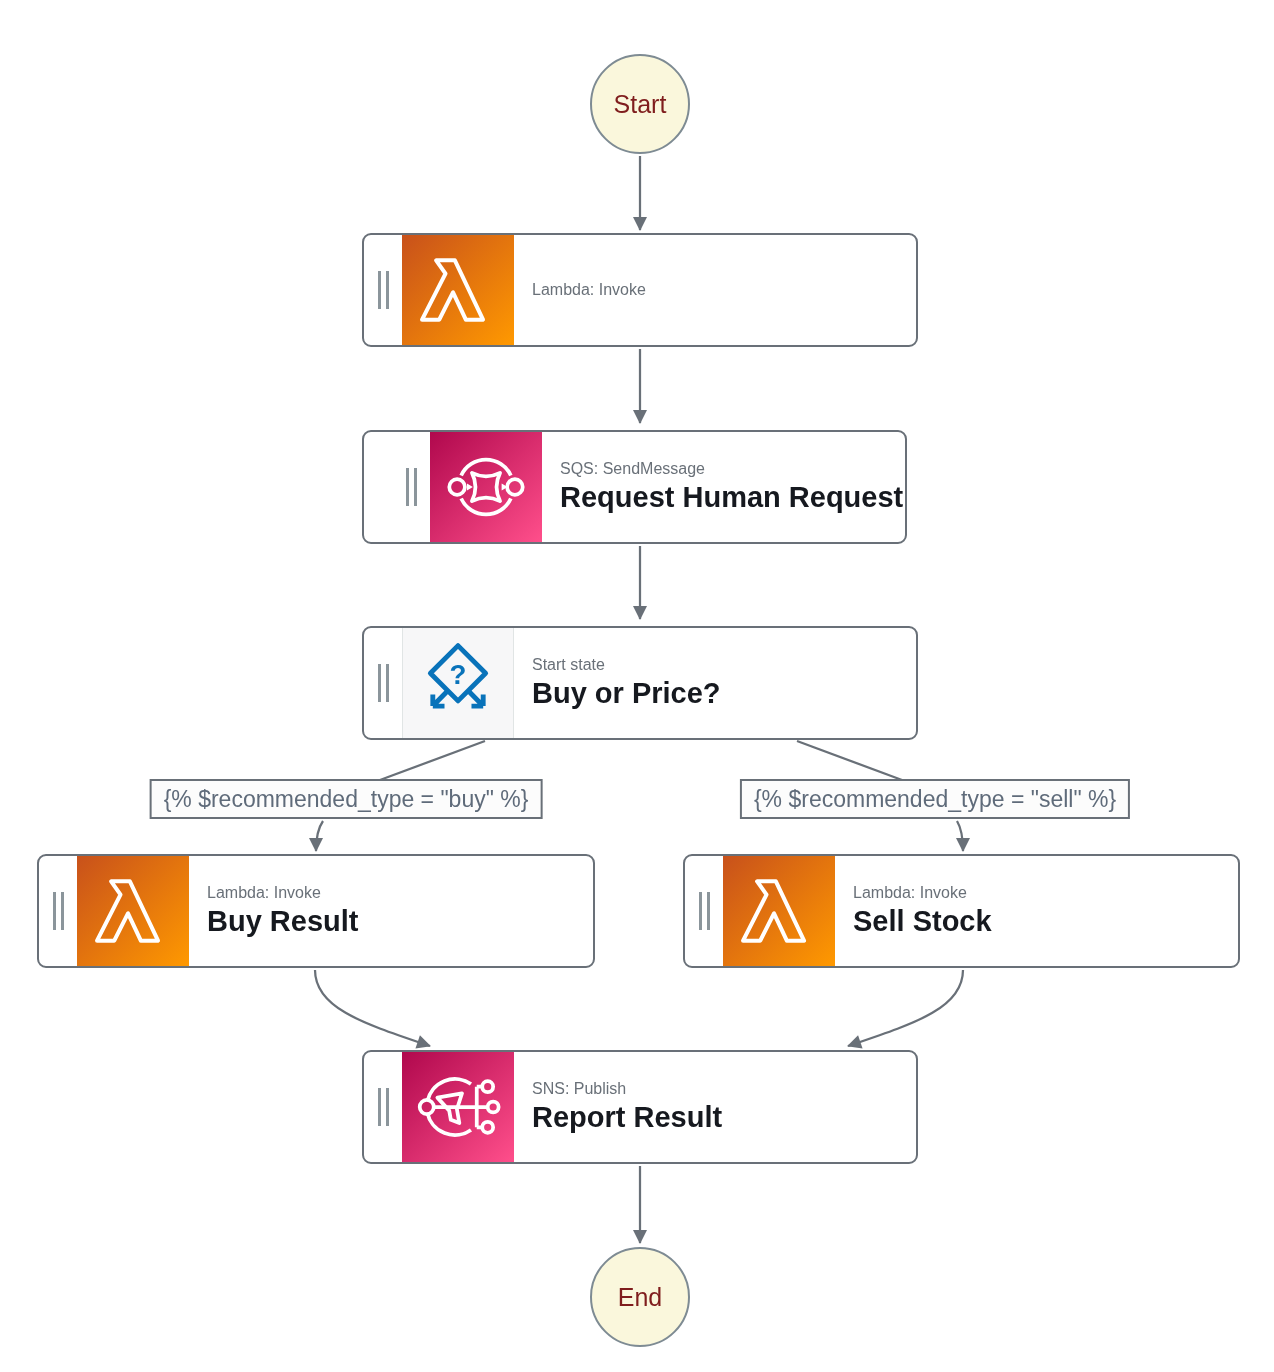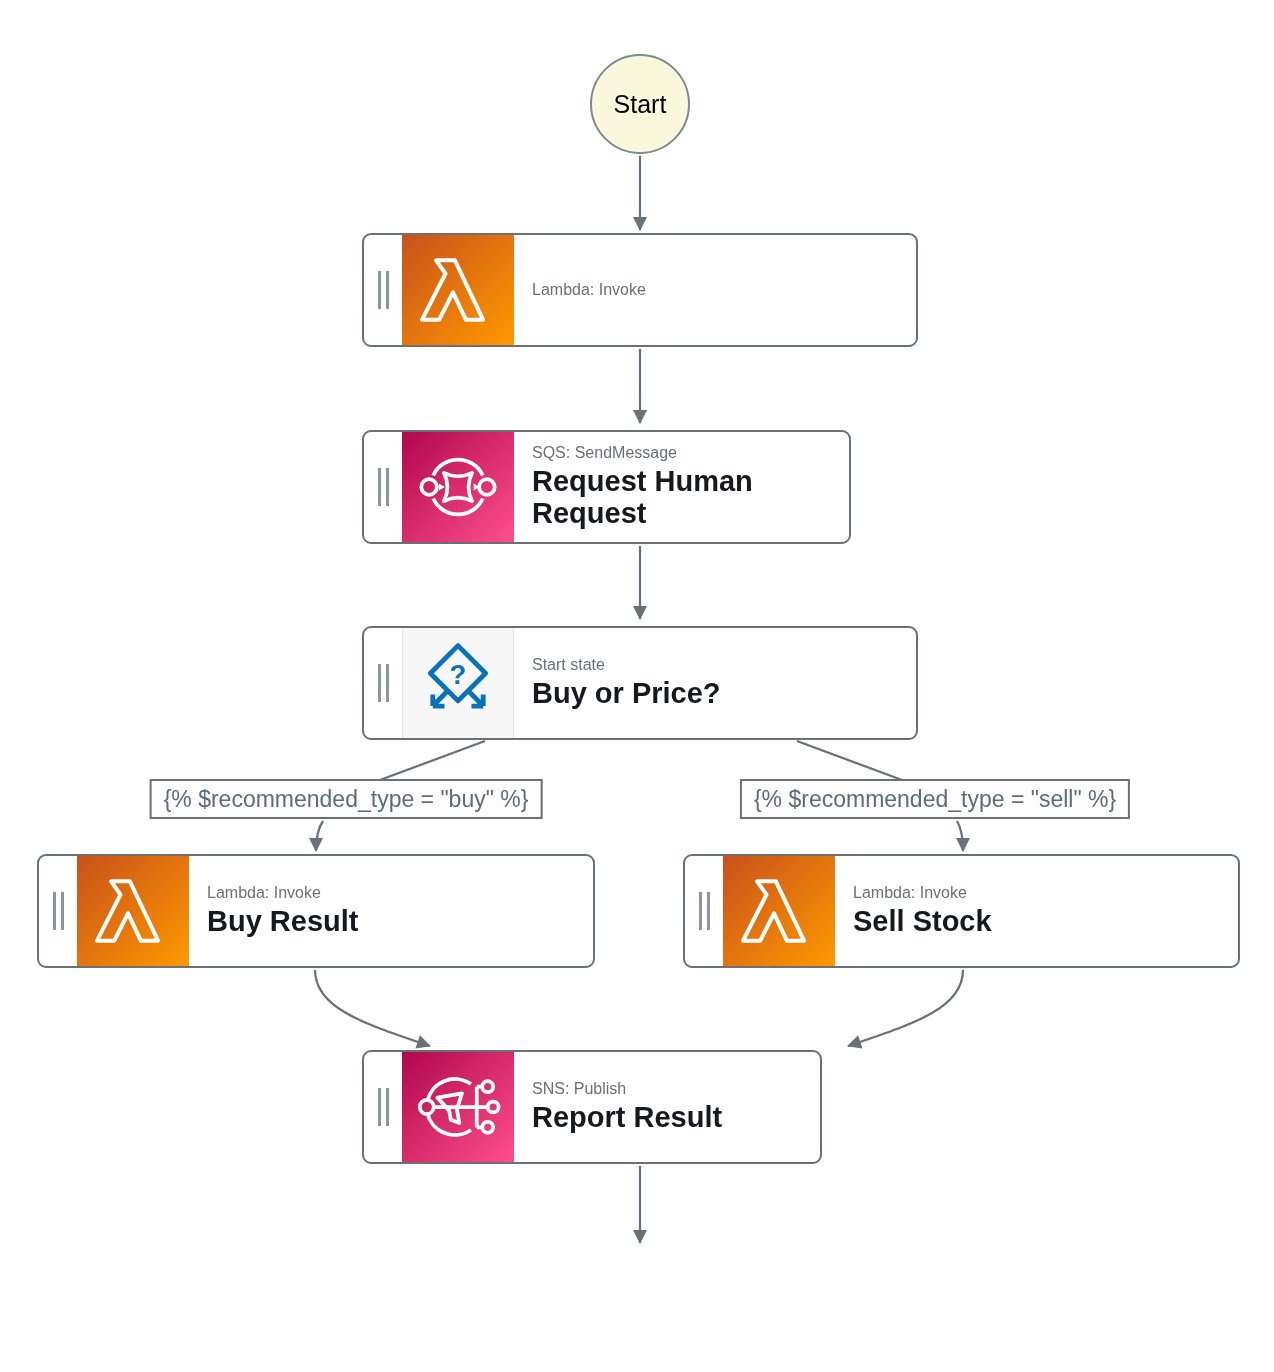--- a/index.html
+++ b/index.html
@@ -3,21 +3,21 @@
 <meta charset="utf-8">
 <style>
   html,body{margin:0;padding:0;background:#fff;}
   body{font-family:"Liberation Sans","DejaVu Sans",sans-serif;}
   .canvas{position:relative;width:1274px;height:1372px;background:#fff;overflow:hidden;}
   .edges{position:absolute;left:0;top:0;z-index:1;}
   .terminal{
     position:absolute;z-index:2;width:100px;height:100px;border-radius:50%;
     background:#FAF7DC;border:2px solid #7E8B93;box-sizing:border-box;
     display:flex;align-items:center;justify-content:center;
-    font-size:25px;color:#000000;
+    font-size:25px;color:#7f1d1d;
   }
   .node{
     position:absolute;z-index:2;height:114px;background:#fff;
     border:2px solid #697078;border-radius:9px;box-sizing:border-box;
     display:flex;align-items:stretch;overflow:hidden;
   }
   .handle{width:38px;flex:0 0 38px;display:flex;align-items:center;justify-content:center;gap:5px;}
   .handle i{display:block;width:3px;height:38px;background:#8B959B;}
   .icon{width:112px;flex:0 0 112px;display:flex;align-items:center;justify-content:center;}
   .icon.lambda{background:linear-gradient(135deg,#C8511B 0%,#FF9900 100%);}
@@ -70,21 +70,21 @@
     <div class="icon lambda">
       <svg width="100" height="100" viewBox="0 0 64 64">
         <polygon points="18,13 30,13 48,51 37,51 28.8,33.5 20,51 9,51 24,21.5" fill="none" stroke="#fff" stroke-width="2.6" stroke-linejoin="round"></polygon>
       </svg>
     </div>
     <div class="texts">
       <div class="service">Lambda: Invoke</div>
     </div>
   </div>
 
-  <div class="node" style="left:362px;top:430px;width:489px;">
+  <div class="node" style="left:362px;top:430px;width:545px;padding-left:28px;">
     <div class="handle">
         <i></i>
         <i></i>
       </div>
     <div class="icon pink">
       <svg width="100" height="100" viewBox="0 0 64 64" fill="none" stroke="#fff" stroke-width="2.4">
         <path d="M16.1,24.6 A17.5,17.5 0 0 1 47.9,24.6"></path>
         <path d="M16.1,39.4 A17.5,17.5 0 0 0 47.9,39.4"></path>
         <circle cx="13.5" cy="32" r="5"></circle>
         <circle cx="50.5" cy="32" r="5"></circle>
@@ -150,21 +150,21 @@
       <svg width="100" height="100" viewBox="0 0 64 64">
         <polygon points="18,13 30,13 48,51 37,51 28.8,33.5 20,51 9,51 24,21.5" fill="none" stroke="#fff" stroke-width="2.6" stroke-linejoin="round"></polygon>
       </svg>
     </div>
     <div class="texts">
       <div class="service">Lambda: Invoke</div>
       <div class="title">Sell Stock</div>
     </div>
   </div>
 
-  <div class="node" style="left:362px;top:1050px;width:460px;">
+  <div class="node" style="left:362px;top:1050px;width:556px;">
     <div class="handle">
         <i></i>
         <i></i>
       </div>
     <div class="icon pink">
       <svg width="100" height="100" viewBox="0 0 64 64" fill="none" stroke="#fff" stroke-width="2.4">
         <path d="M40.3,17.3 A18,18 0 0 0 12.4,28.3"></path>
         <path d="M12.4,35.7 A18,18 0 0 0 40.3,46.7"></path>
         <circle cx="12" cy="32" r="4.5"></circle>
         <path d="M16.5,32 L51,32"></path>
@@ -174,14 +174,17 @@
         <circle cx="54.5" cy="32" r="3.5"></circle>
         <circle cx="51" cy="45" r="3.5"></circle>
       </svg>
     </div>
     <div class="texts">
       <div class="service">SNS: Publish</div>
       <div class="title">Report Result</div>
     </div>
   </div>
 
+  <div class="terminal" style="left:590px;top:1247px;">
+    <span>End</span>
+  </div>
 
 </div>
 
 </body></html>

